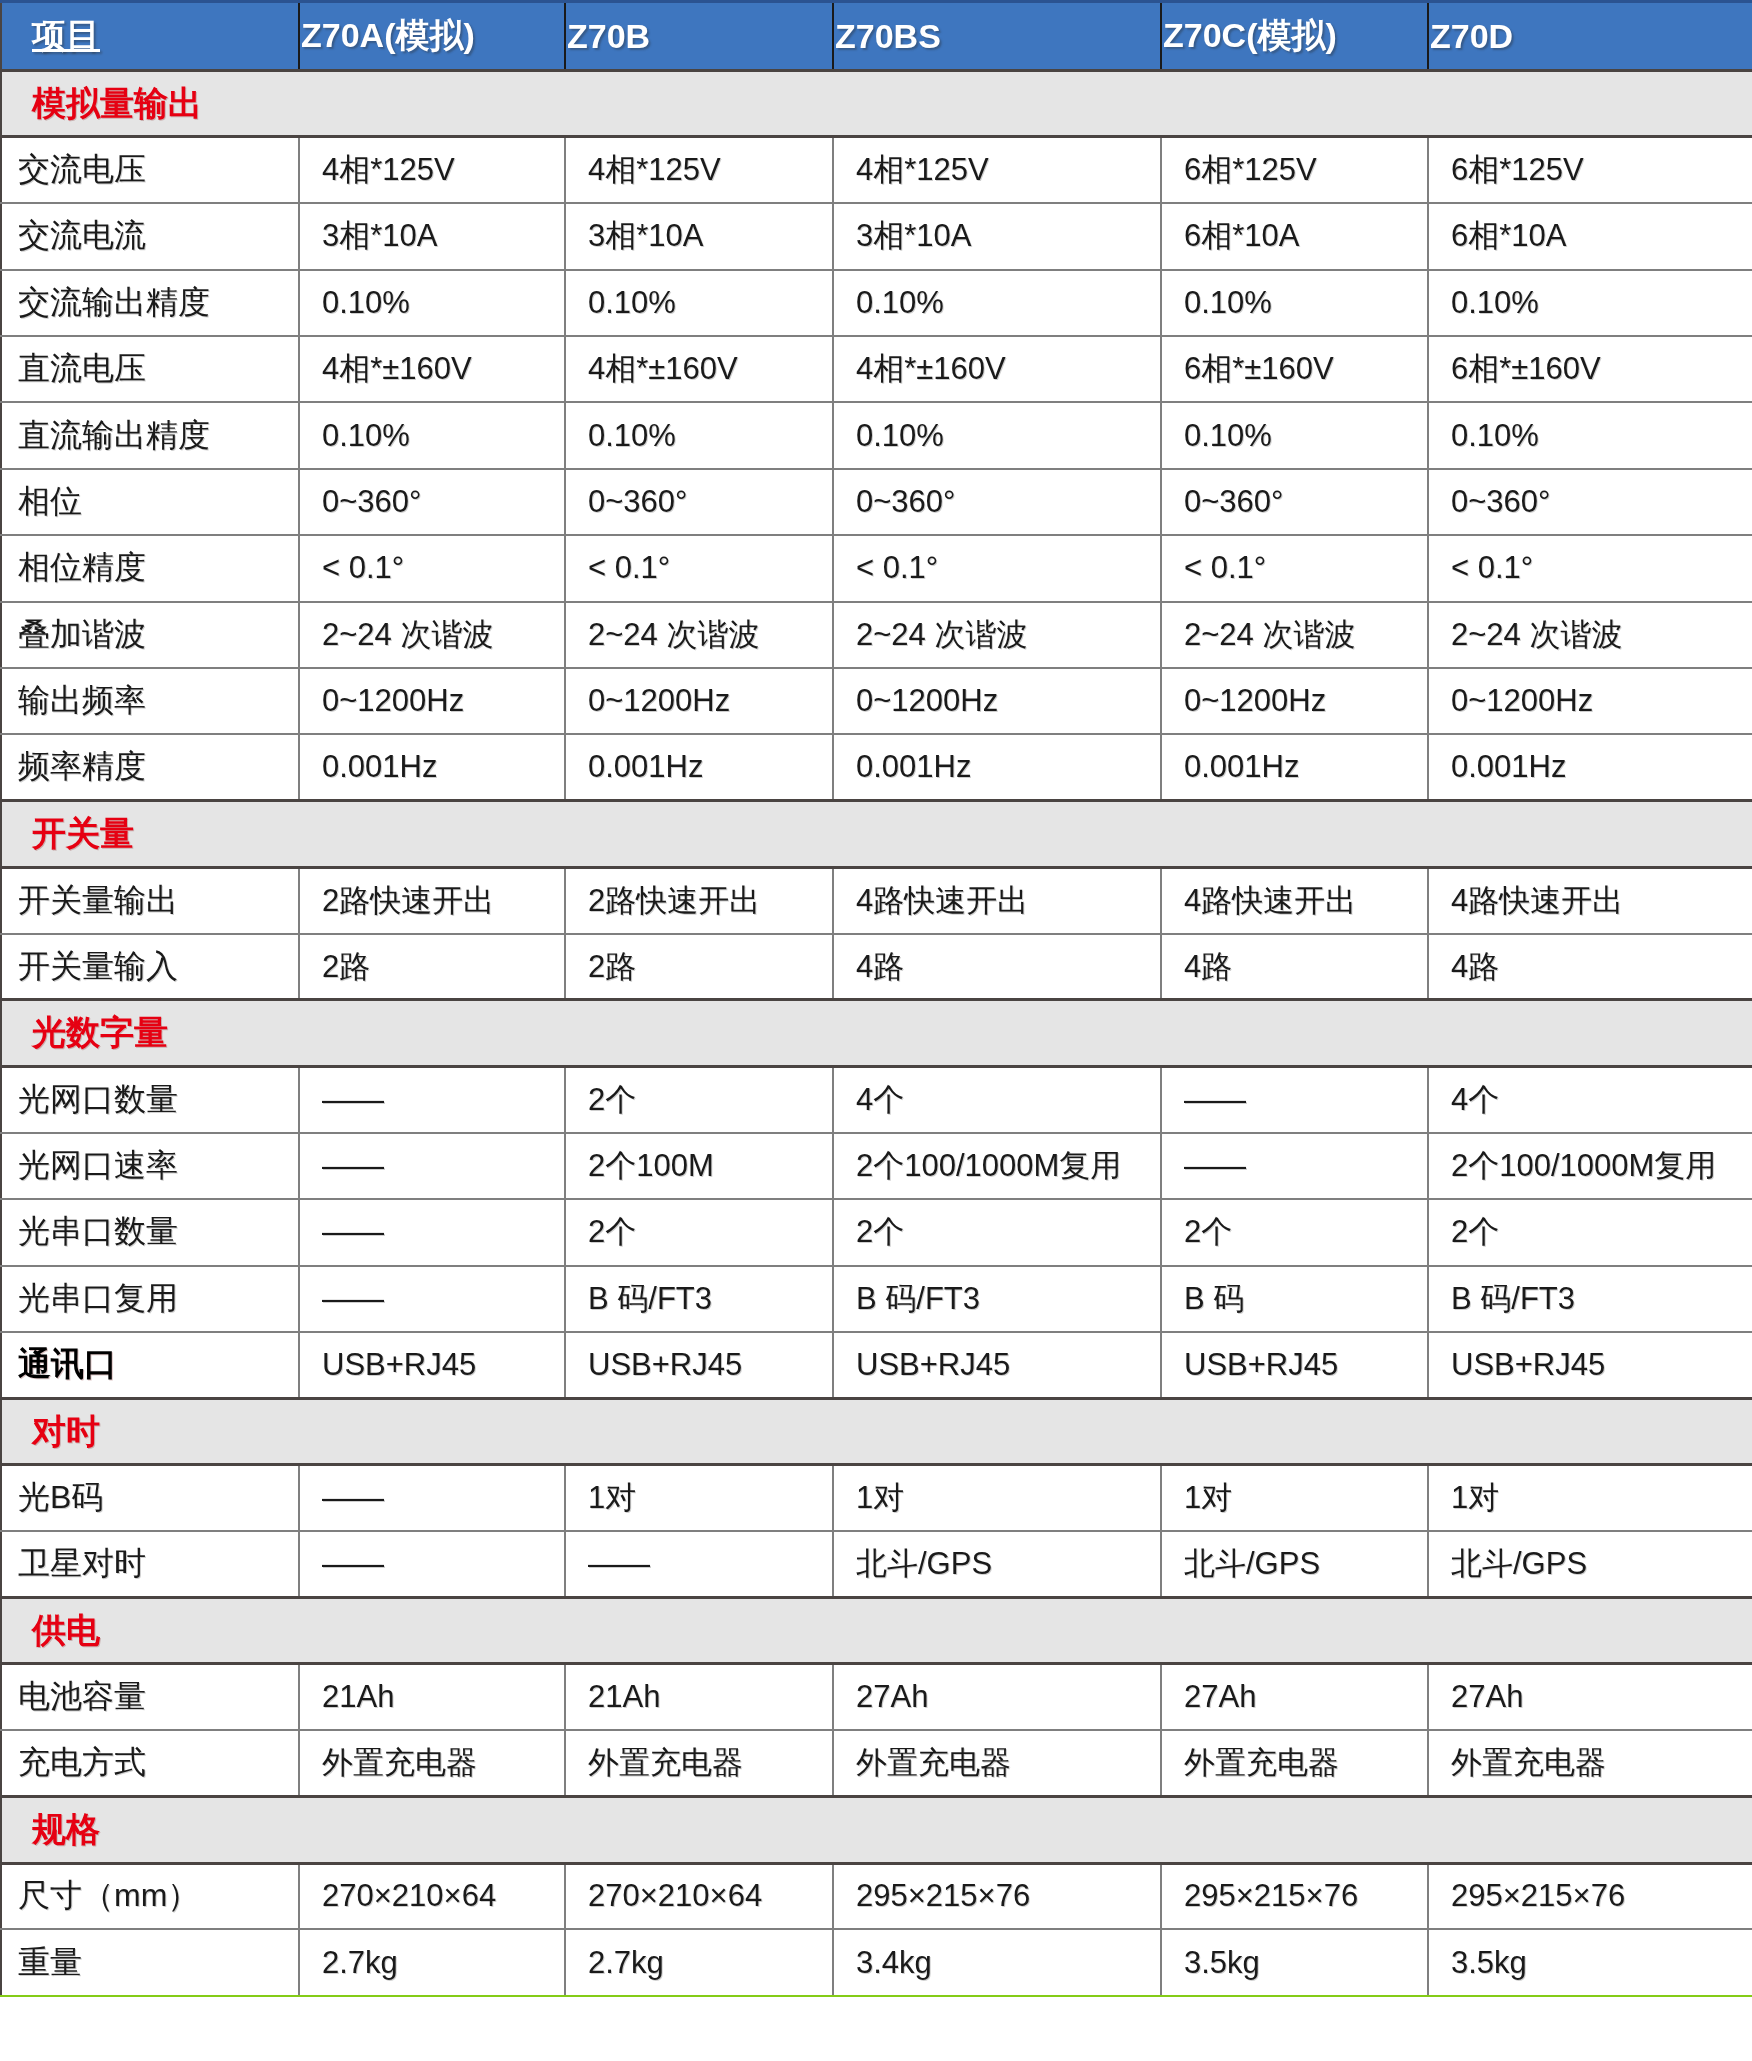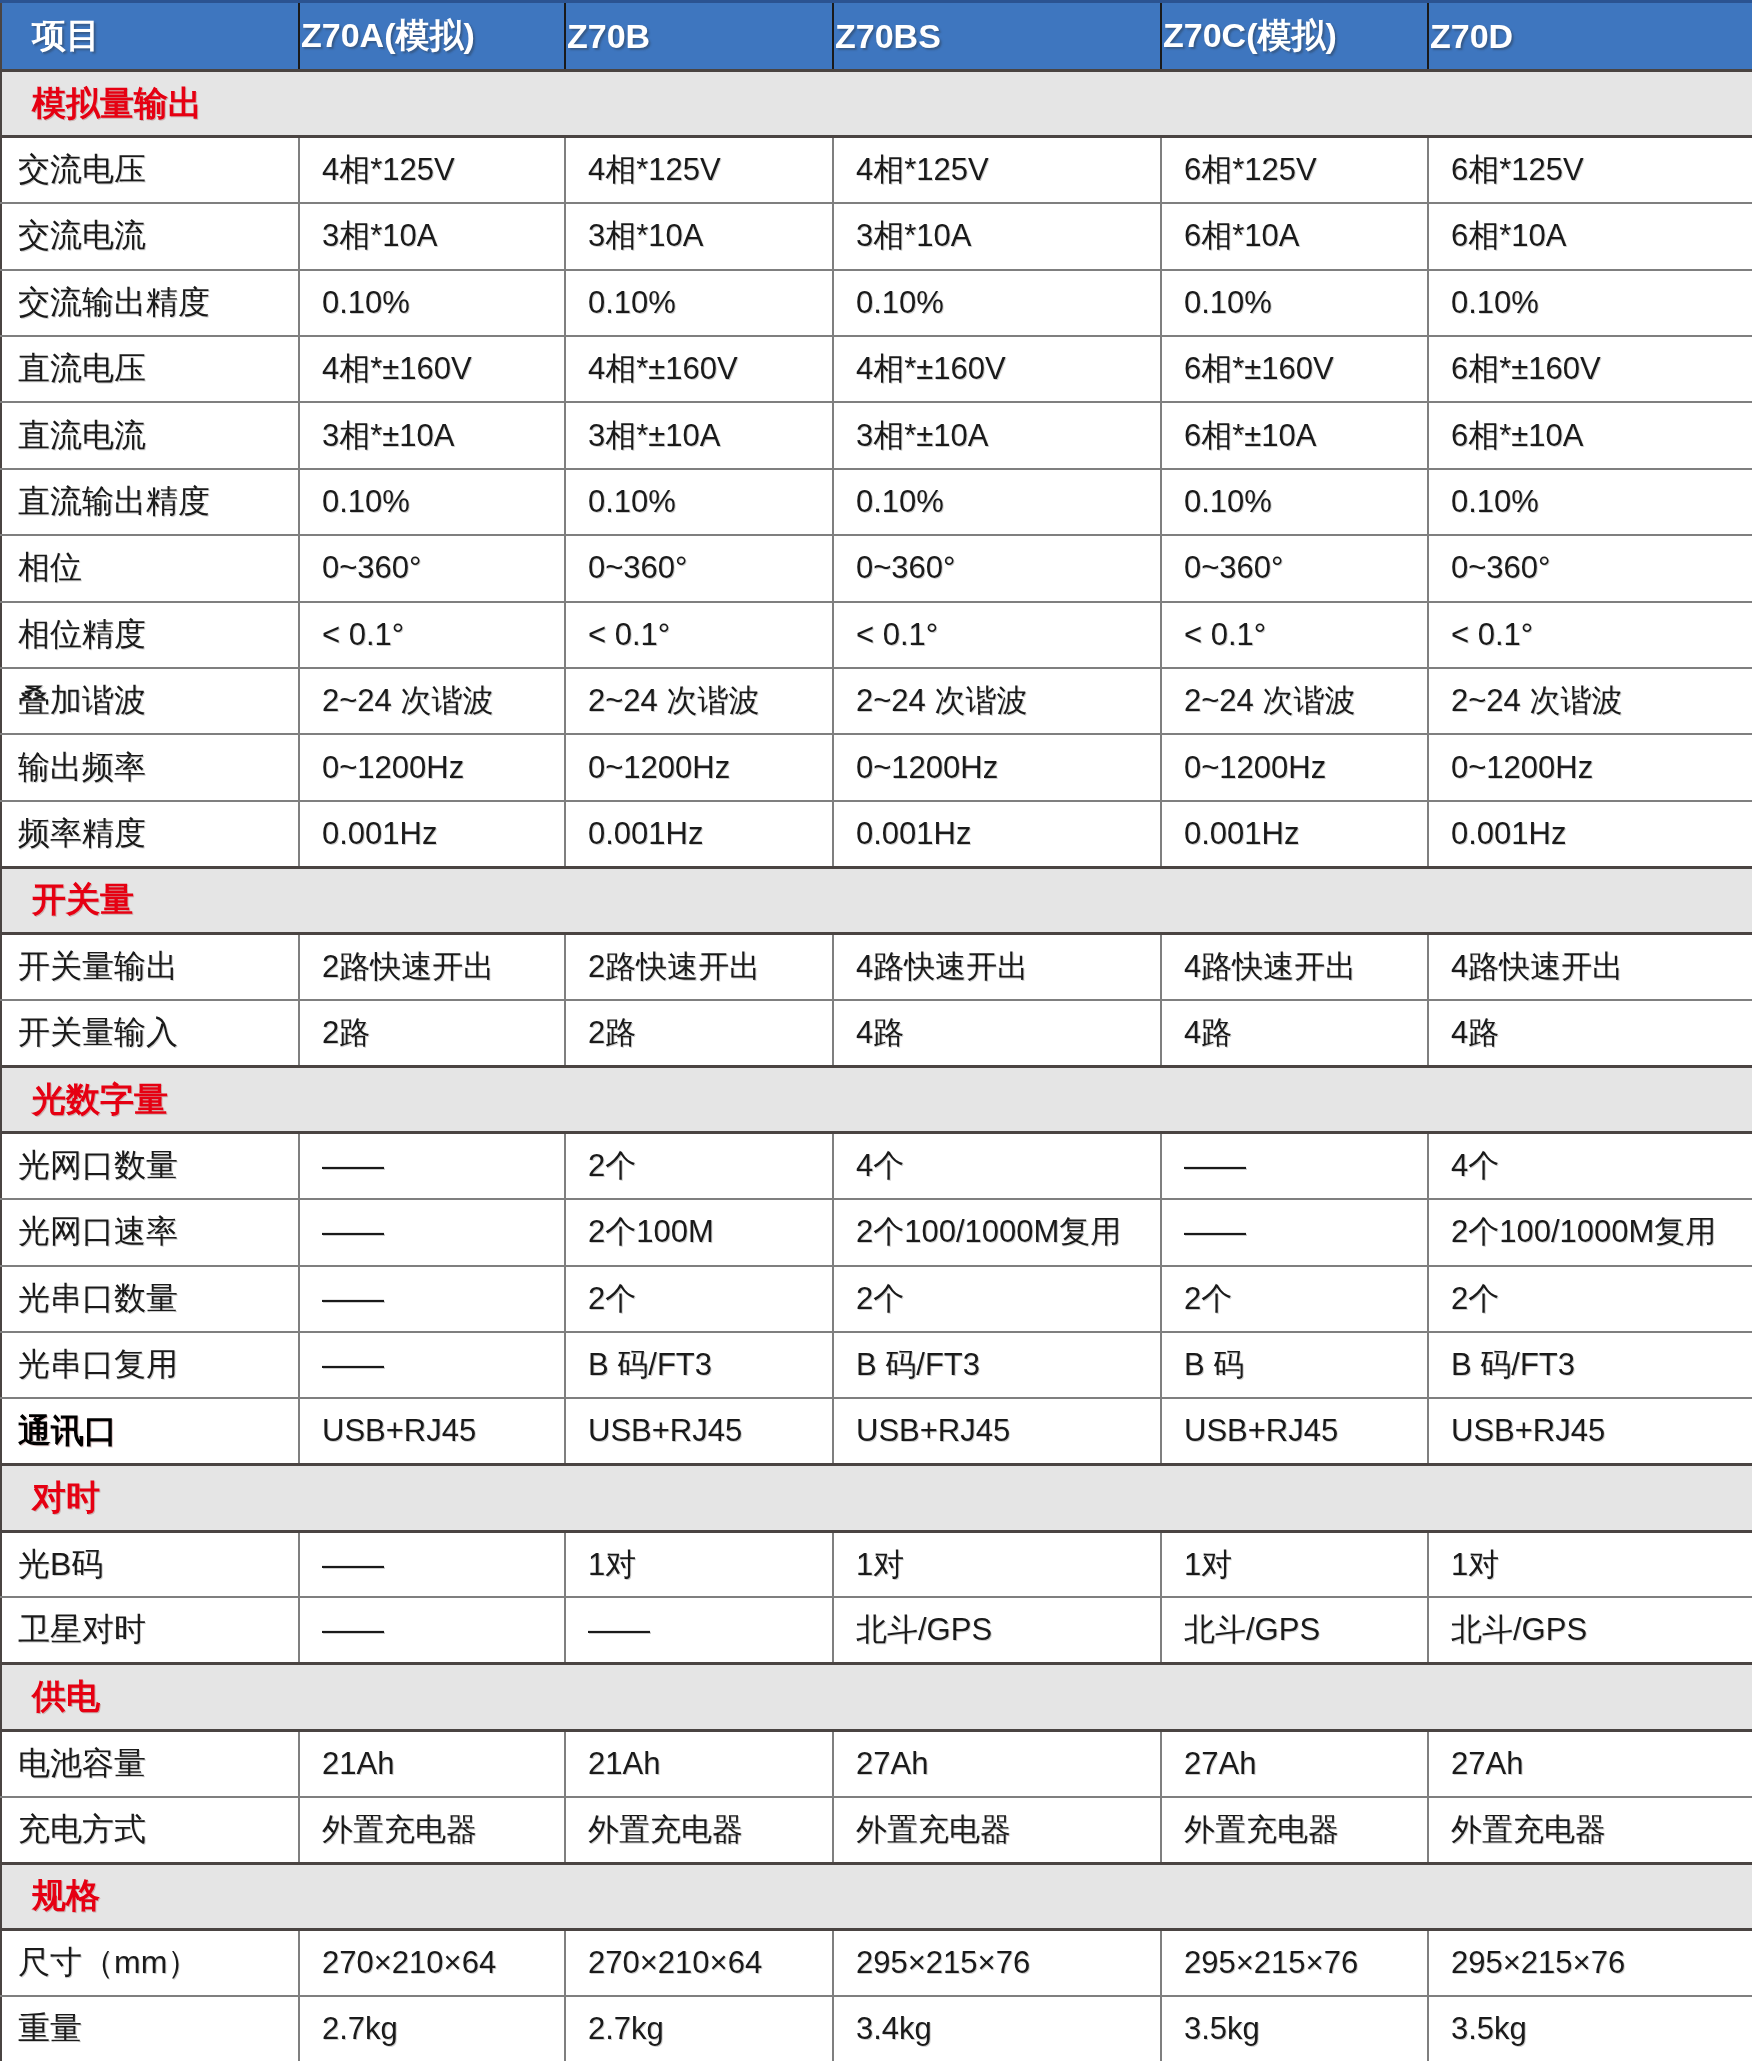--- a/index.html
+++ b/index.html
@@ -32,20 +32,21 @@
     text-shadow: 2px 2px 2px rgba(40,40,40,0.35);
     white-space: nowrap;
     overflow: hidden;
   }
   tr.header-row th:not(:first-child) {
     border-left: 2px solid #1a1a1a;
   }
   tr.header-row th.item-col {
     text-align: left;
     padding-left: 30px;
+    text-decoration: underline;
   }
   
   tbody tr {
     height: 66.4px;
   }
   td {
     color: #1a1a1a;
     vertical-align: middle;
     white-space: nowrap;
     overflow: visible;
@@ -136,28 +137,20 @@
         </tr>
         <tr>
           <td class="label-cell">直流电压</td>
           <td class="value-cell">4相*±160V</td>
           <td class="value-cell">4相*±160V</td>
           <td class="value-cell">4相*±160V</td>
           <td class="value-cell">6相*±160V</td>
           <td class="value-cell">6相*±160V</td>
         </tr>
         <tr>
-          <td class="label-cell">直流电流</td>
-          <td class="value-cell">3相*±10A</td>
-          <td class="value-cell">3相*±10A</td>
-          <td class="value-cell">3相*±10A</td>
-          <td class="value-cell">6相*±10A</td>
-          <td class="value-cell">6相*±10A</td>
-        </tr>
-        <tr>
           <td class="label-cell">直流输出精度</td>
           <td class="value-cell">0.10%</td>
           <td class="value-cell">0.10%</td>
           <td class="value-cell">0.10%</td>
           <td class="value-cell">0.10%</td>
           <td class="value-cell">0.10%</td>
         </tr>
         <tr>
           <td class="label-cell">相位</td>
           <td class="value-cell">0~360°</td>

